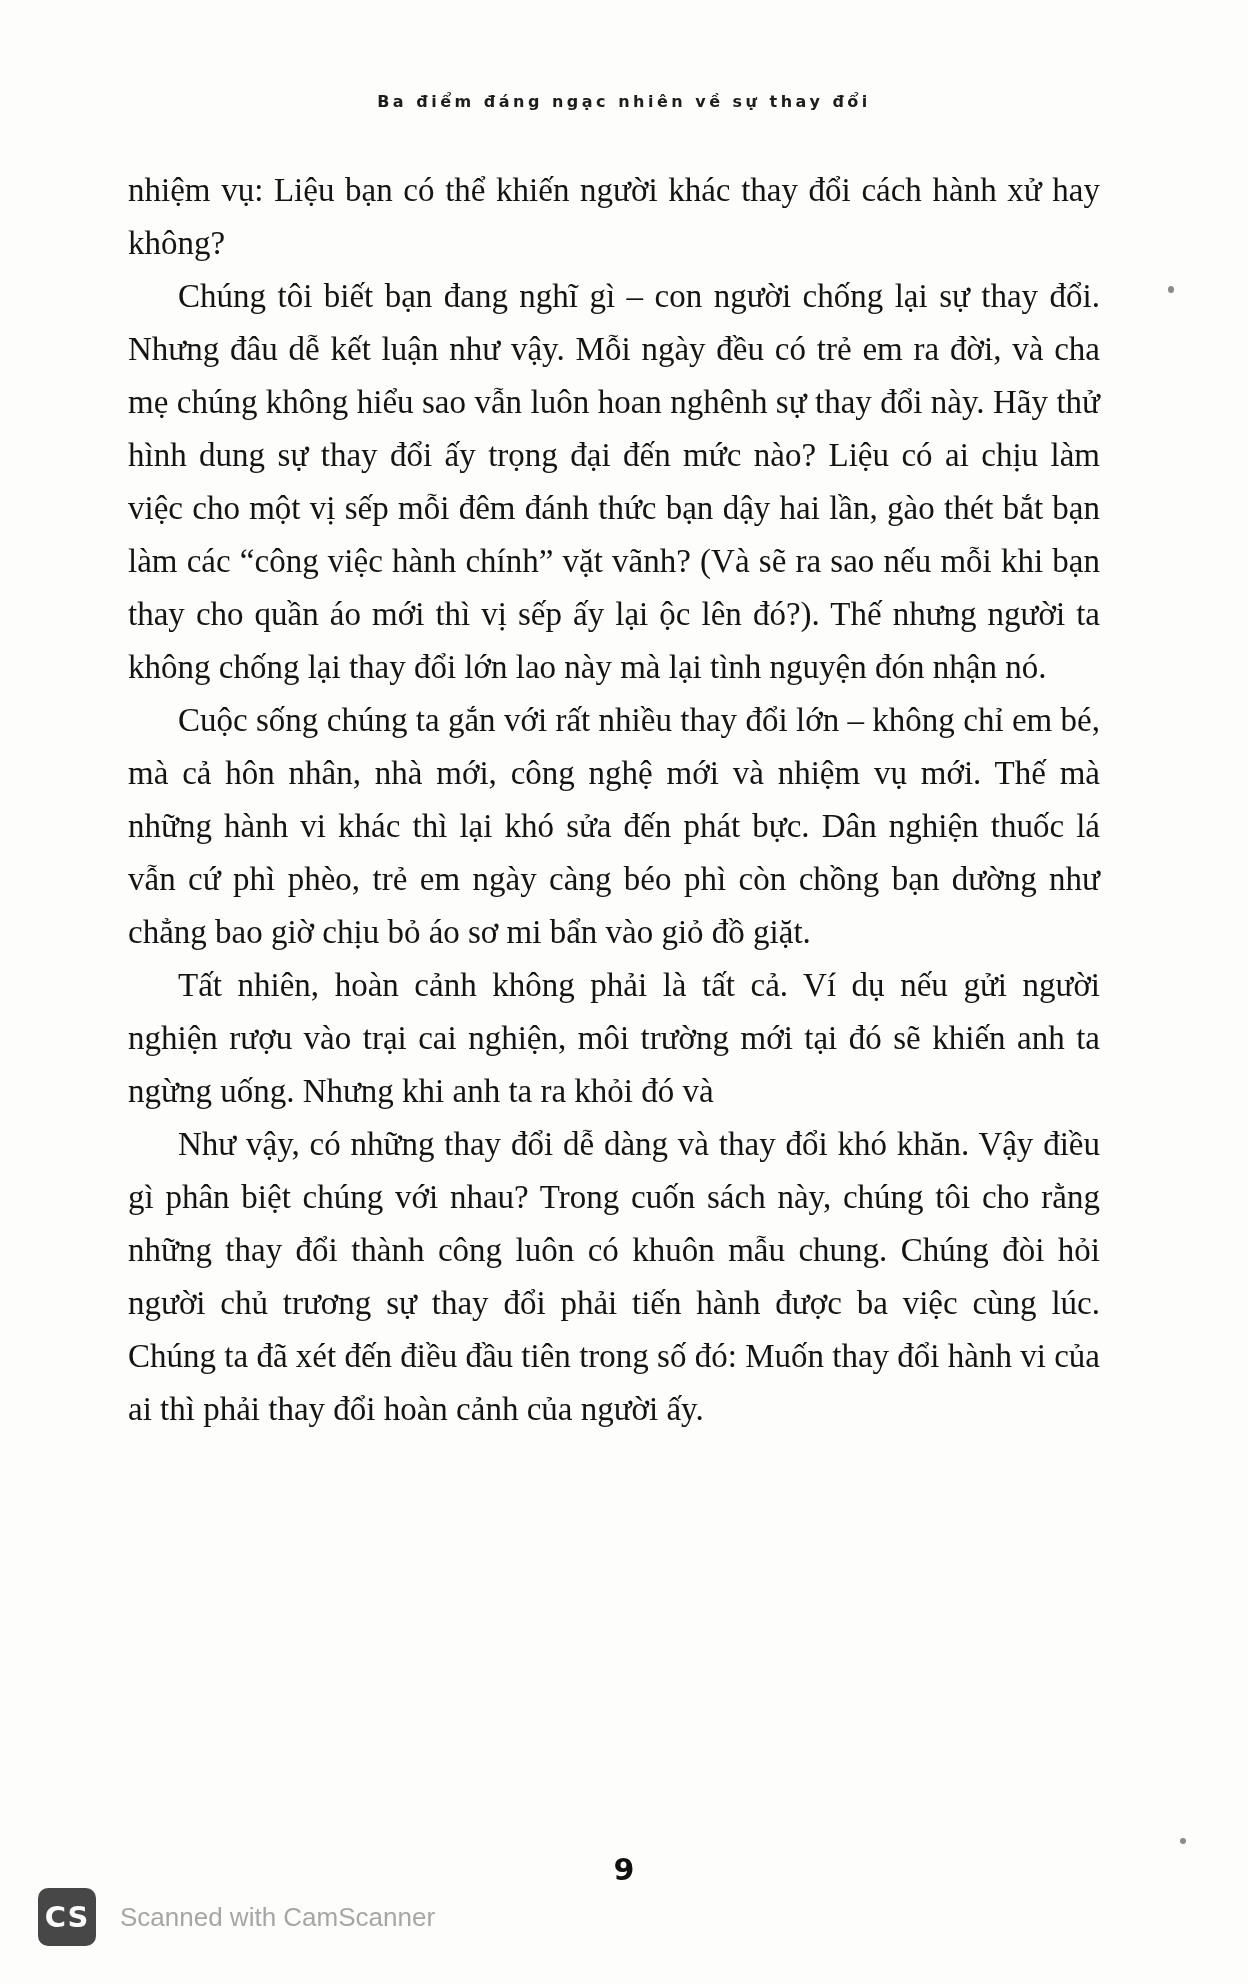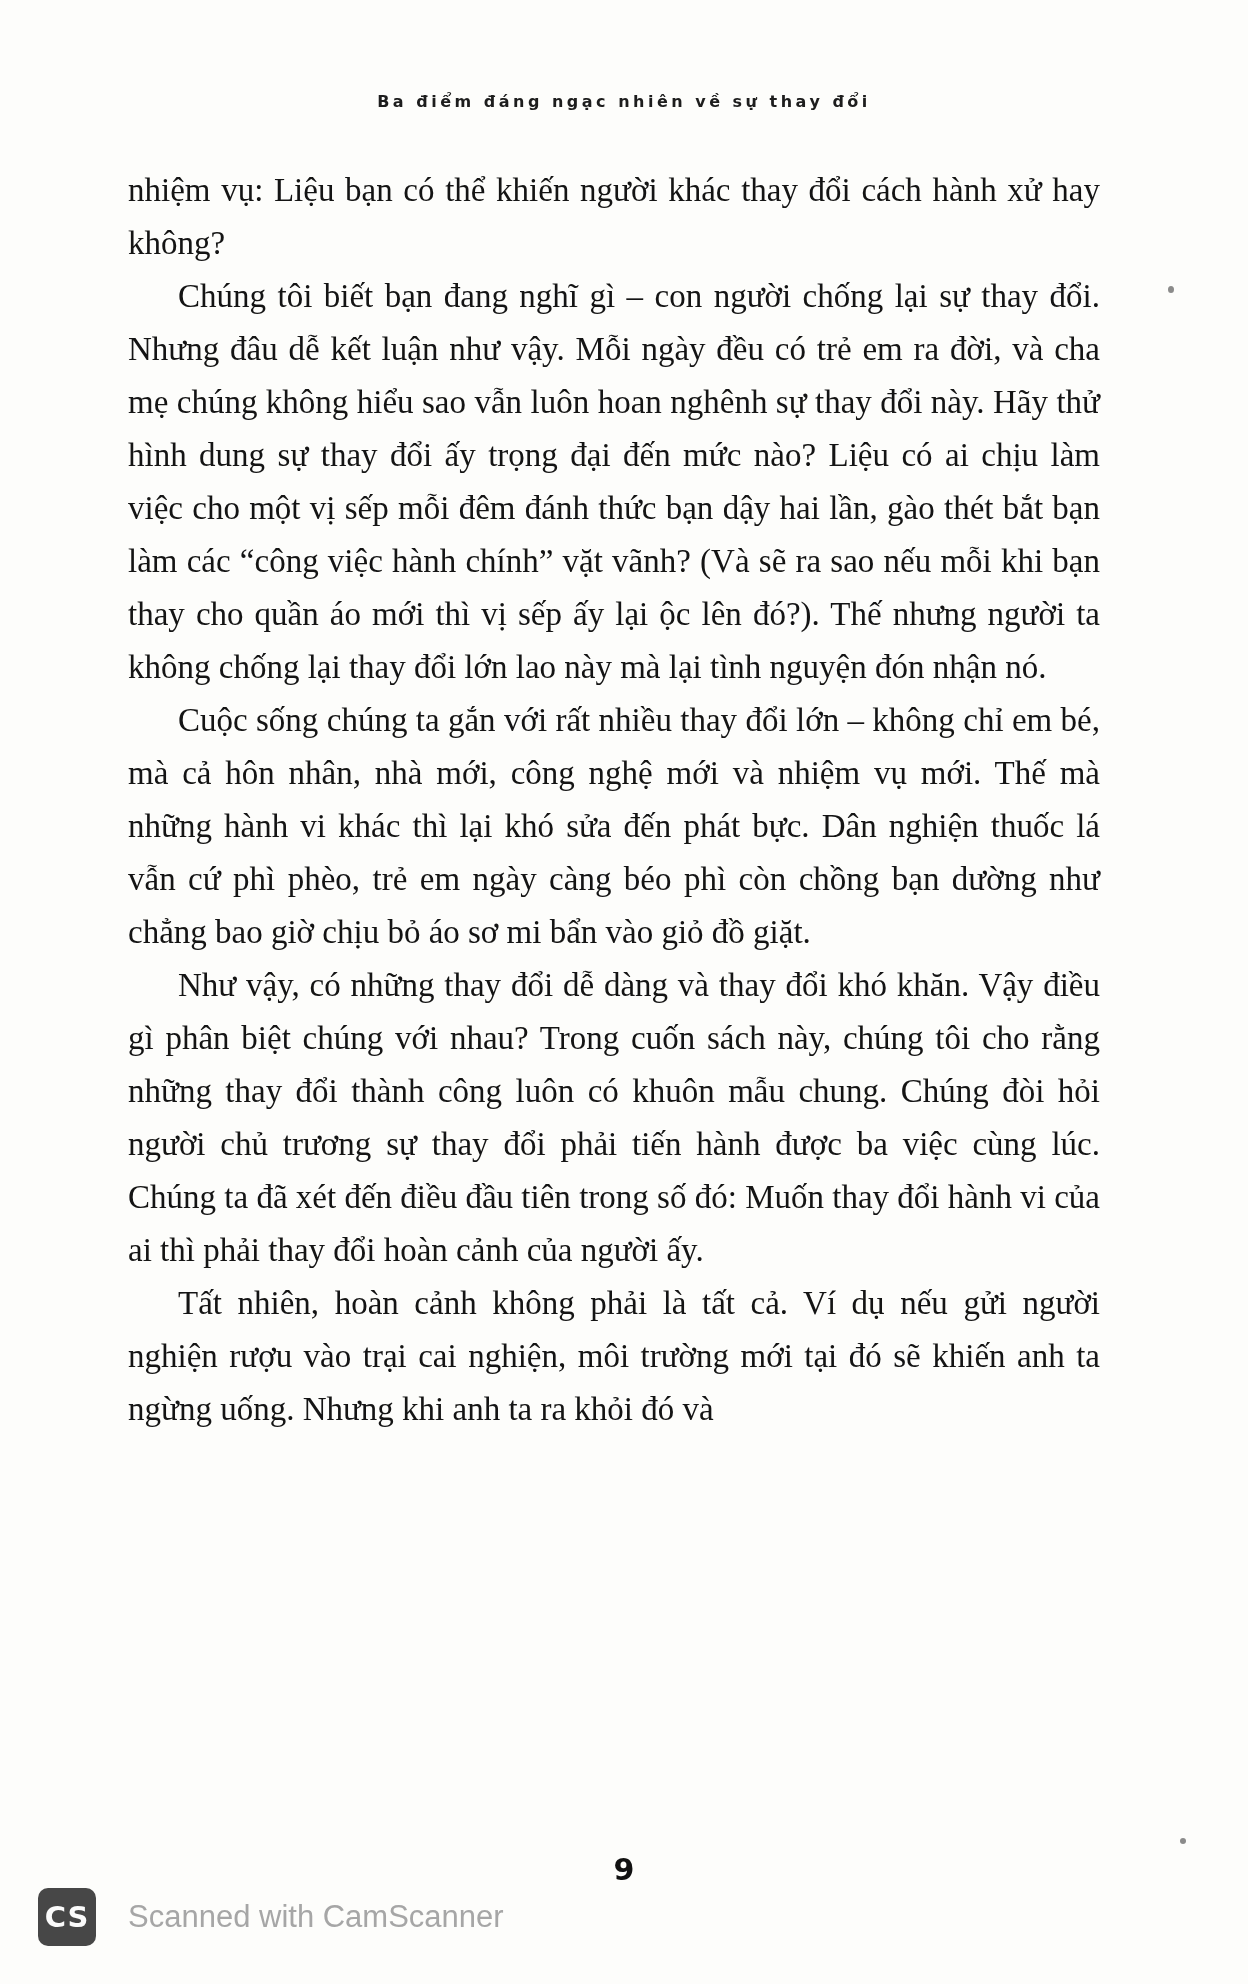--- a/index.html
+++ b/index.html
@@ -48,39 +48,39 @@
     font-weight: bold;
     font-size: 30px;
     color: #111;
   }
   .watermark {
     position: absolute;
     left: 38px;
     top: 1888px;
     display: flex;
     align-items: center;
-    gap: 32px;
+    gap: 24px;
   }
   .cs-logo {
     width: 58px;
     height: 58px;
     background: #474747;
     border-radius: 10px;
     color: #fbfbfb;
     font-family: "DejaVu Sans", sans-serif;
     font-weight: bold;
     font-size: 29px;
     letter-spacing: 1px;
     display: flex;
     align-items: center;
     justify-content: center;
   }
   .watermark-text {
     font-family: "Liberation Sans", sans-serif;
-    font-size: 31px;
+    font-size: 26px;
     color: #a6a6a6;
   }
   .speck {
     position: absolute;
     background: #5a5a5a;
     border-radius: 50%;
     opacity: 0.7;
   }
   .speck-1 { width: 6px; height: 7px; left: 1168px; top: 286px; }
   .speck-2 { width: 6px; height: 6px; left: 1180px; top: 1838px; }
@@ -89,22 +89,22 @@
 <body>
 
 <div class="page">
 
   <div class="running-head">Ba điểm đáng ngạc nhiên về sự thay đổi</div>
 
   <div class="body-text">
     <p class="no-indent">nhiệm vụ: Liệu bạn có thể khiến người khác thay đổi cách hành xử hay không?</p>
     <p>Chúng tôi biết bạn đang nghĩ gì – con người chống lại sự thay đổi. Nhưng đâu dễ kết luận như vậy. Mỗi ngày đều có trẻ em ra đời, và cha mẹ chúng không hiểu sao vẫn luôn hoan nghênh sự thay đổi này. Hãy thử hình dung sự thay đổi ấy trọng đại đến mức nào? Liệu có ai chịu làm việc cho một vị sếp mỗi đêm đánh thức bạn dậy hai lần, gào thét bắt bạn làm các “công việc hành chính” vặt vãnh? (Và sẽ ra sao nếu mỗi khi bạn thay cho quần áo mới thì vị sếp ấy lại ộc lên đó?). Thế nhưng người ta không chống lại thay đổi lớn lao này mà lại tình nguyện đón nhận nó.</p>
     <p>Cuộc sống chúng ta gắn với rất nhiều thay đổi lớn – không chỉ em bé, mà cả hôn nhân, nhà mới, công nghệ mới và nhiệm vụ mới. Thế mà những hành vi khác thì lại khó sửa đến phát bực. Dân nghiện thuốc lá vẫn cứ phì phèo, trẻ em ngày càng béo phì còn chồng bạn dường như chẳng bao giờ chịu bỏ áo sơ mi bẩn vào giỏ đồ giặt.</p>
+    <p>Tất nhiên, hoàn cảnh không phải là tất cả. Ví dụ nếu gửi người nghiện rượu vào trại cai nghiện, môi trường mới tại đó sẽ khiến anh ta ngừng uống. Nhưng khi anh ta ra khỏi đó và</p>
     <p>Như vậy, có những thay đổi dễ dàng và thay đổi khó khăn. Vậy điều gì phân biệt chúng với nhau? Trong cuốn sách này, chúng tôi cho rằng những thay đổi thành công luôn có khuôn mẫu chung. Chúng đòi hỏi người chủ trương sự thay đổi phải tiến hành được ba việc cùng lúc. Chúng ta đã xét đến điều đầu tiên trong số đó: Muốn thay đổi hành vi của ai thì phải thay đổi hoàn cảnh của người ấy.</p>
-    <p>Tất nhiên, hoàn cảnh không phải là tất cả. Ví dụ nếu gửi người nghiện rượu vào trại cai nghiện, môi trường mới tại đó sẽ khiến anh ta ngừng uống. Nhưng khi anh ta ra khỏi đó và</p>
   </div>
 
   <div class="page-number">9</div>
 
   <div class="watermark">
     <div class="cs-logo">CS</div>
     <span class="watermark-text">Scanned with CamScanner</span>
   </div>
 
   <div class="speck speck-1"></div>

